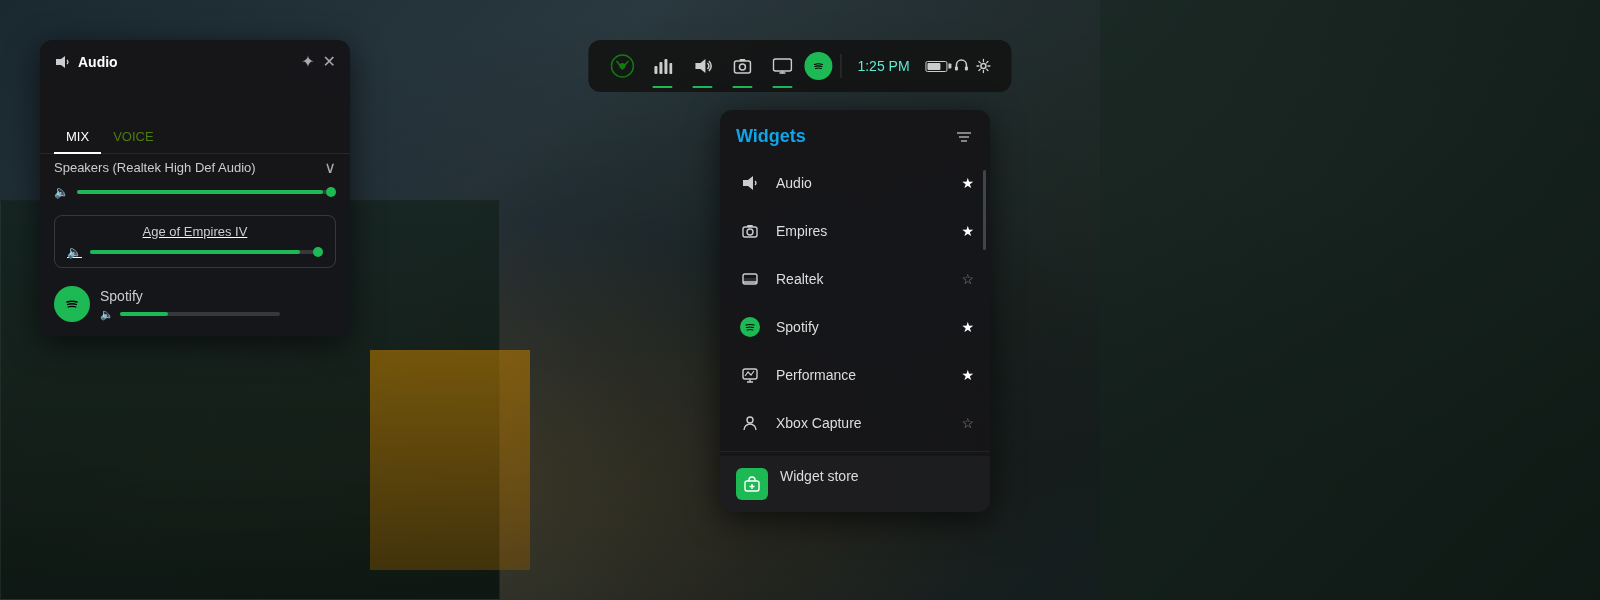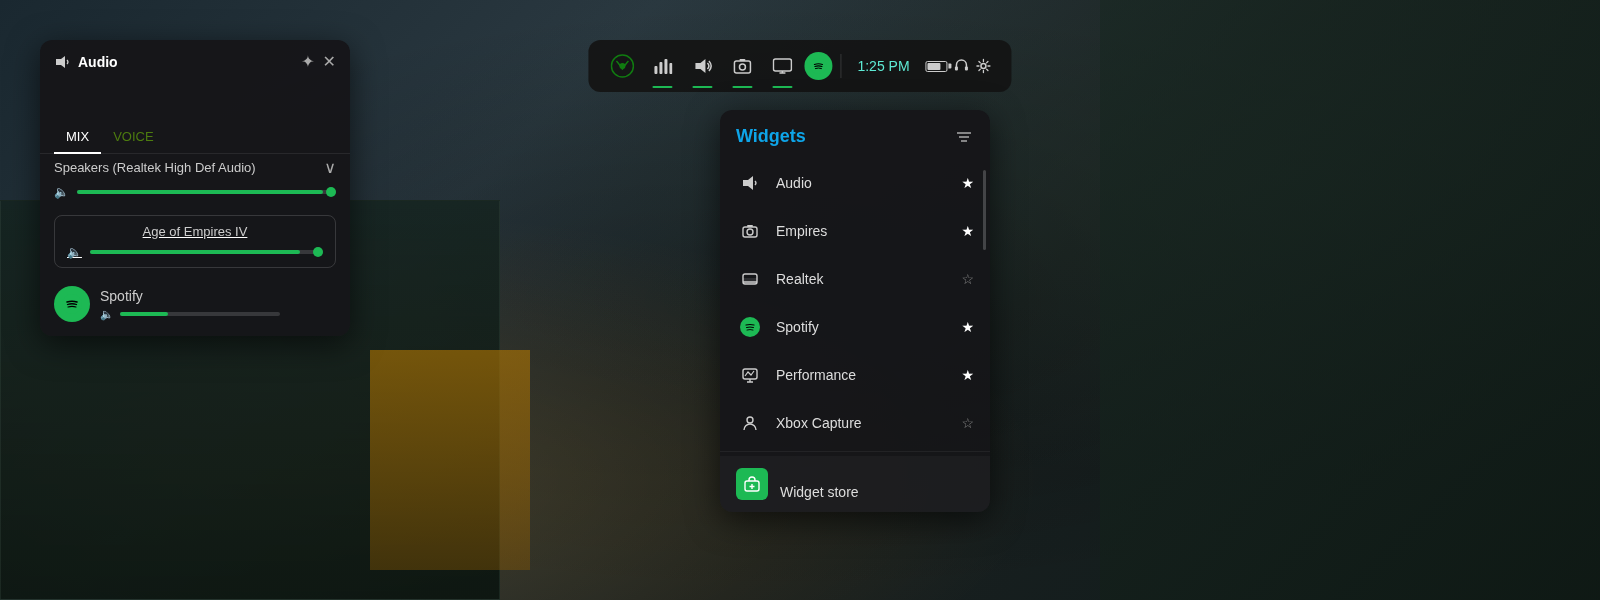--- a/index.html
+++ b/index.html
@@ -361,21 +361,21 @@
     }
 
     .widget-divider {
       height: 1px;
       background: rgba(255,255,255,0.06);
       margin: 4px 0;
     }
 
     .widget-store-item {
       display: flex;
-      align-items: flex-end;
+      align-items: flex-start;
       padding: 12px 16px;
       cursor: pointer;
       background: rgba(255,255,255,0.03);
     }
 
     .widget-store-icon {
       width: 32px;
       height: 32px;
       background: #1db954;
       border-radius: 6px;

